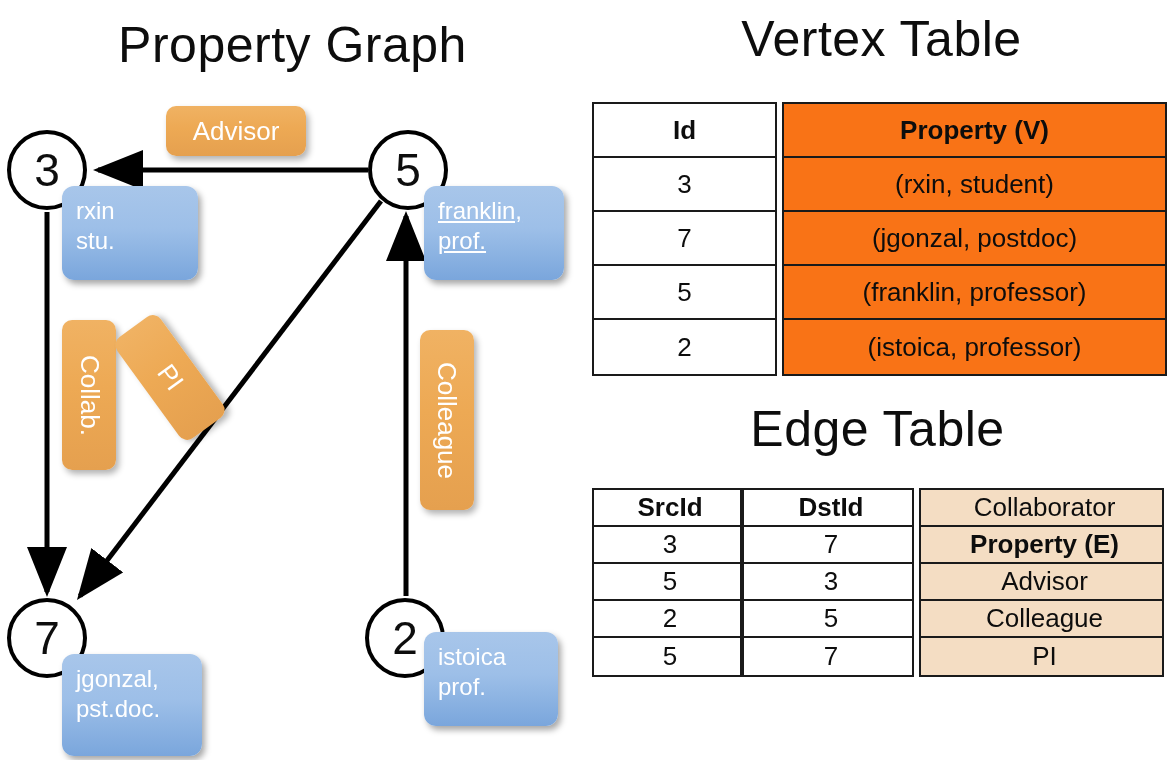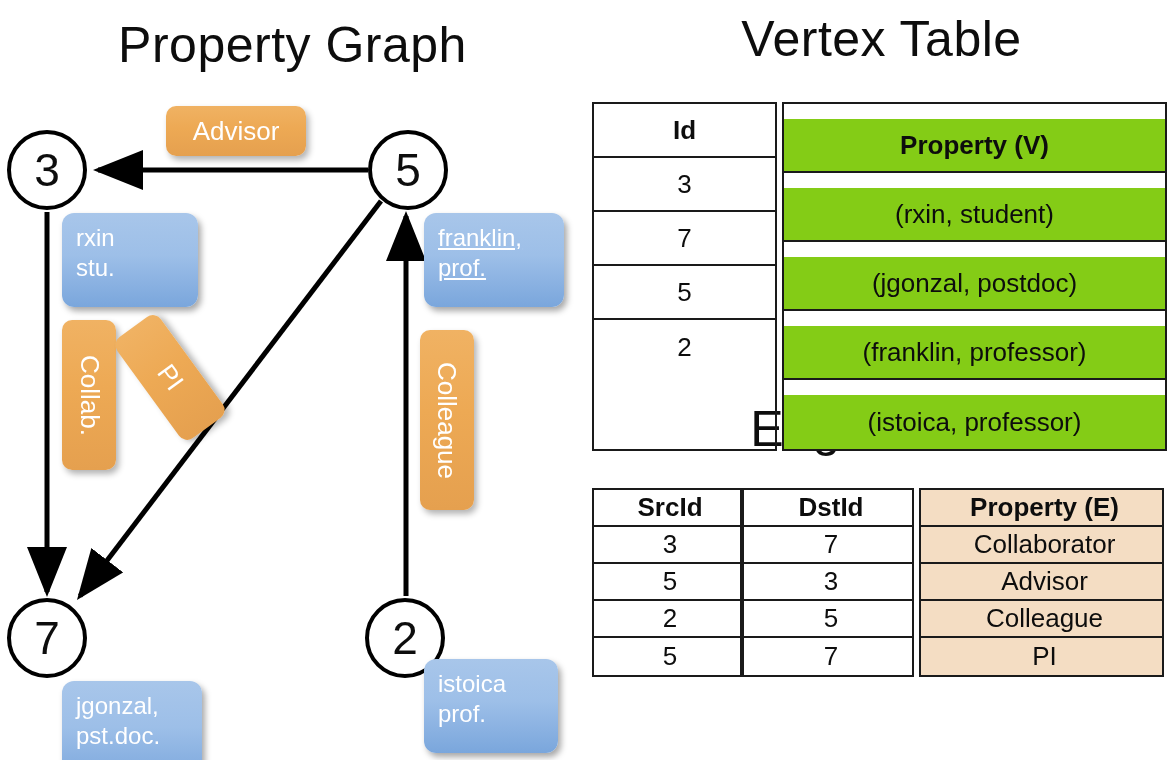--- a/index.html
+++ b/index.html
@@ -72,21 +72,20 @@
     border-radius: 12px;
     background: linear-gradient(to bottom, #a8c6ea 0%, #9dbfe8 45%, #7aa6dc 100%);
     box-shadow: 3px 4px 6px rgba(0,0,0,0.35);
     color: #ffffff;
     font-size: 24px;
     font-weight: 300;
     line-height: 1.25;
     padding: 10px 14px;
     box-sizing: border-box;
     font-family: "Liberation Sans", sans-serif;
-    margin-top: 27px;
   }
   #vbox-rxin     { left: 62px;  top: 186px; width: 136px; height: 94px; }
   #vbox-franklin { left: 424px; top: 186px; width: 140px; height: 94px; text-decoration: underline; }
   #vbox-jgonzal  { left: 62px;  top: 654px; width: 140px; height: 102px; }
   #vbox-istoica  { left: 424px; top: 632px; width: 134px; height: 94px; }
 
   
   .ebox {
     position: absolute;
     border-radius: 10px;
@@ -148,21 +147,21 @@
     font-size: 26px;
     color: #0d0d0d;
     white-space: nowrap;
     padding: 0 4px;
   }
   .tcell:last-child { border-bottom: none; }
   .tcell.head {
     font-weight: bold;
     font-size: 26px;
   }
-  .fill-blue   { background: #84cc16; margin-top: 15px; }
+  .fill-blue   { background: #f97316; }
   .fill-orange { background: #f4ddc3; }
   .fill-white  { background: #ffffff; }
 
   
   #vertex-table { left: 592px; top: 102px; }
   #vertex-table .col-id       { width: 185px; }
   #vertex-table .col-prop     { width: 385px; }
   #vertex-table .tcell        { height: 54px; }
 
   
@@ -259,19 +258,19 @@
     <div class="tcell fill-white">5</div>
   </div>
   <div class="tcol col-dst" style="margin-left:-5px;">
     <div class="tcell head fill-white">DstId</div>
     <div class="tcell fill-white">7</div>
     <div class="tcell fill-white">3</div>
     <div class="tcell fill-white">5</div>
     <div class="tcell fill-white">7</div>
   </div>
   <div class="tcol col-prop">
+    <div class="tcell fill-orange">Collaborator</div>
     <div class="tcell head fill-orange">Property (E)</div>
-    <div class="tcell fill-orange">Collaborator</div>
     <div class="tcell fill-orange">Advisor</div>
     <div class="tcell fill-orange">Colleague</div>
     <div class="tcell fill-orange">PI</div>
   </div>
 </div>
 
 </body></html>

